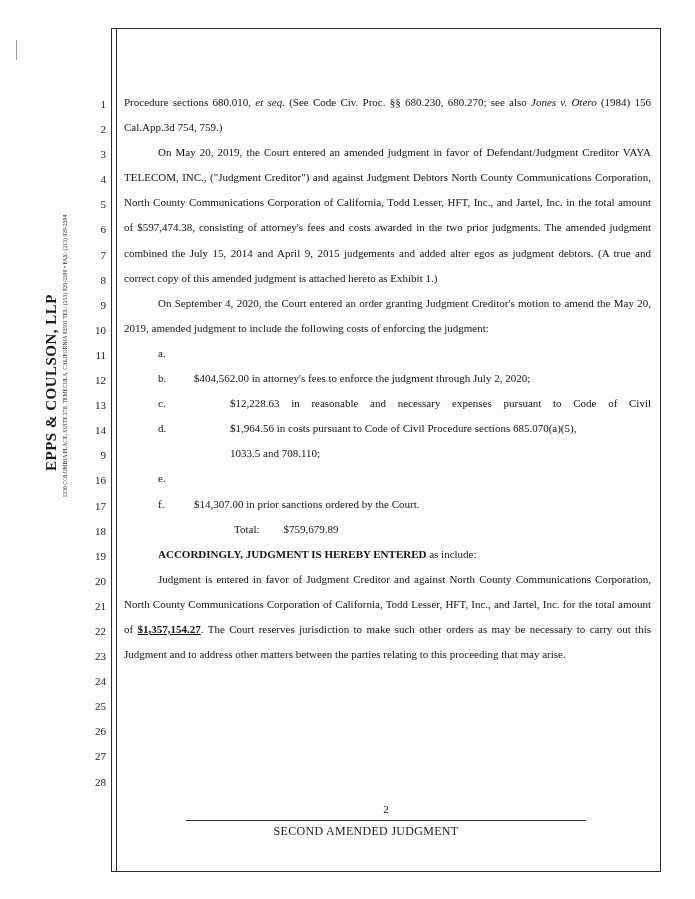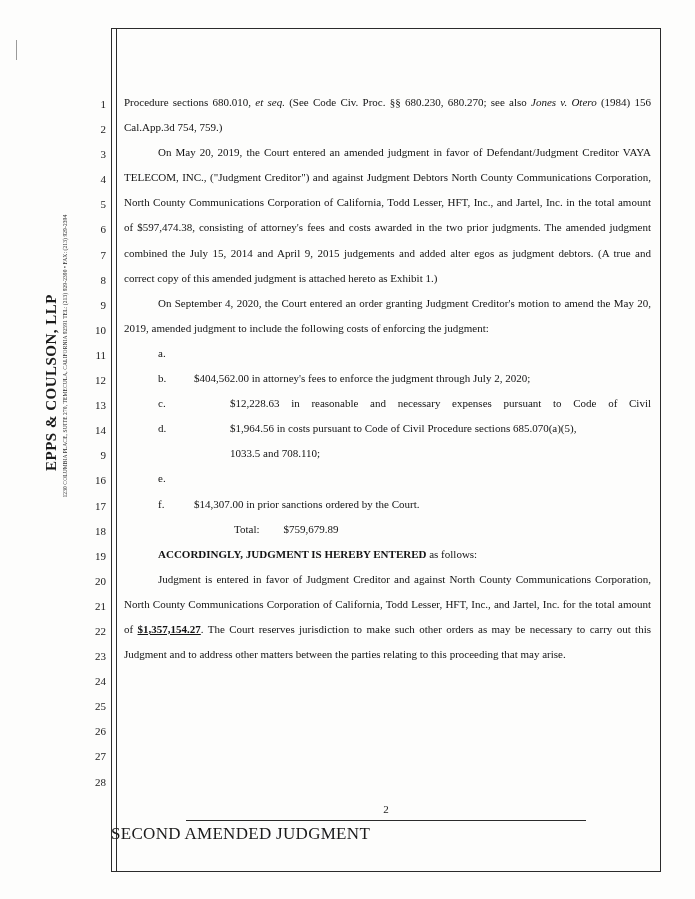--- a/index.html
+++ b/index.html
@@ -184,23 +184,23 @@
     top: 820px;
     width: 400px;
     height: 1px;
     background: #2b2b2b;
   }
   .footer-title {
     position: absolute;
     left: 111px;
     top: 824px;
     width: 510px;
-    text-align: left;
-    font-family: "Liberation Serif", serif;
-    font-size: 17px;
+    text-align: center;
+    font-family: "Liberation Serif", serif;
+    font-size: 12px;
     letter-spacing: 0.3px;
     color: #1a1a1a;
   }
 
   .justify-last-full { text-align-last: justify; }
 </style>
 </head>
 <body>
 
 <div class="page">
@@ -283,21 +283,21 @@
     <div class="enum-row">
       <span class="enum-label">f.</span>
       <span class="enum-body">$14,307.00 in prior sanctions ordered by the Court.</span>
     </div>
 
     <div class="total-row">
       <span class="tlabel">Total:</span>
       <span>$759,679.89</span>
     </div>
 
-    <p class="indent"><span class="bold">ACCORDINGLY, JUDGMENT IS HEREBY ENTERED</span><span> as follows:</span></p>
+    <p class="indent"><span class="bold">ACCORDINGLY, JUDGMENT IS HEREBY ENTERED</span><span> as include:</span></p>
 
     <p class="indent"><span>Judgment is entered in favor of Judgment Creditor and against North County Communications Corporation, North County Communications Corporation of California, Todd Lesser, HFT, Inc., and Jartel, Inc. for the total amount of </span><span class="bold uline">$1,357,154.27</span><span>.  The Court reserves jurisdiction to make such other orders as may be necessary to carry out this Judgment and to address other matters between the parties relating to this proceeding that may arise.</span></p>
 
   </div>
 
   <div class="footer-page">2</div>
   <div class="footer-rule"></div>
   <div class="footer-title">SECOND AMENDED JUDGMENT</div>
 
 </div>

